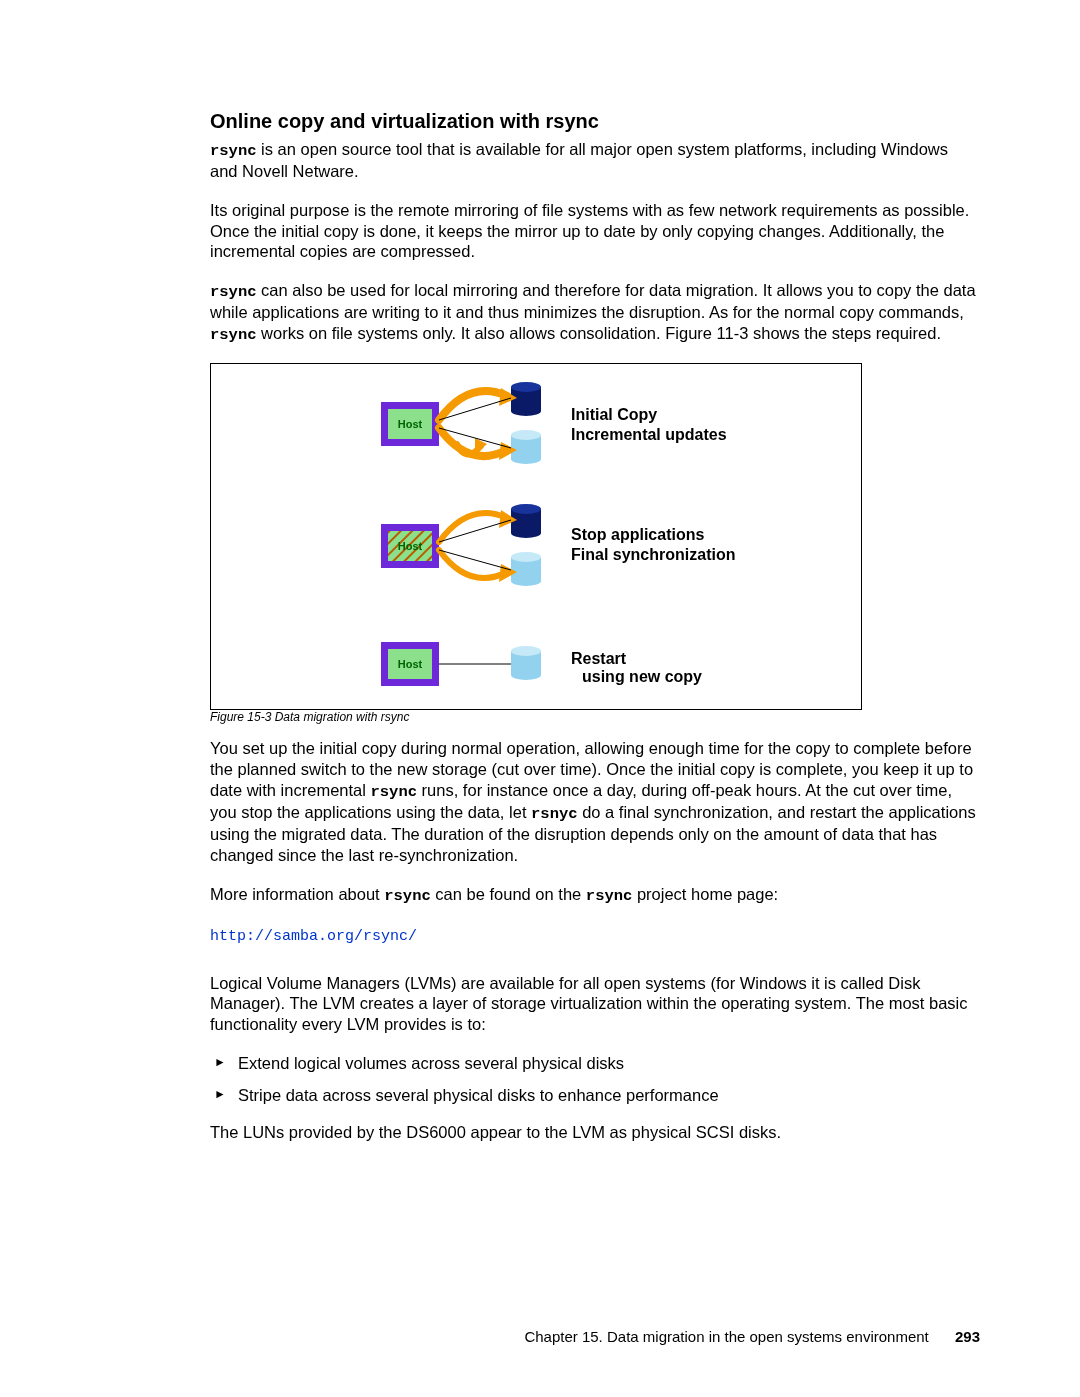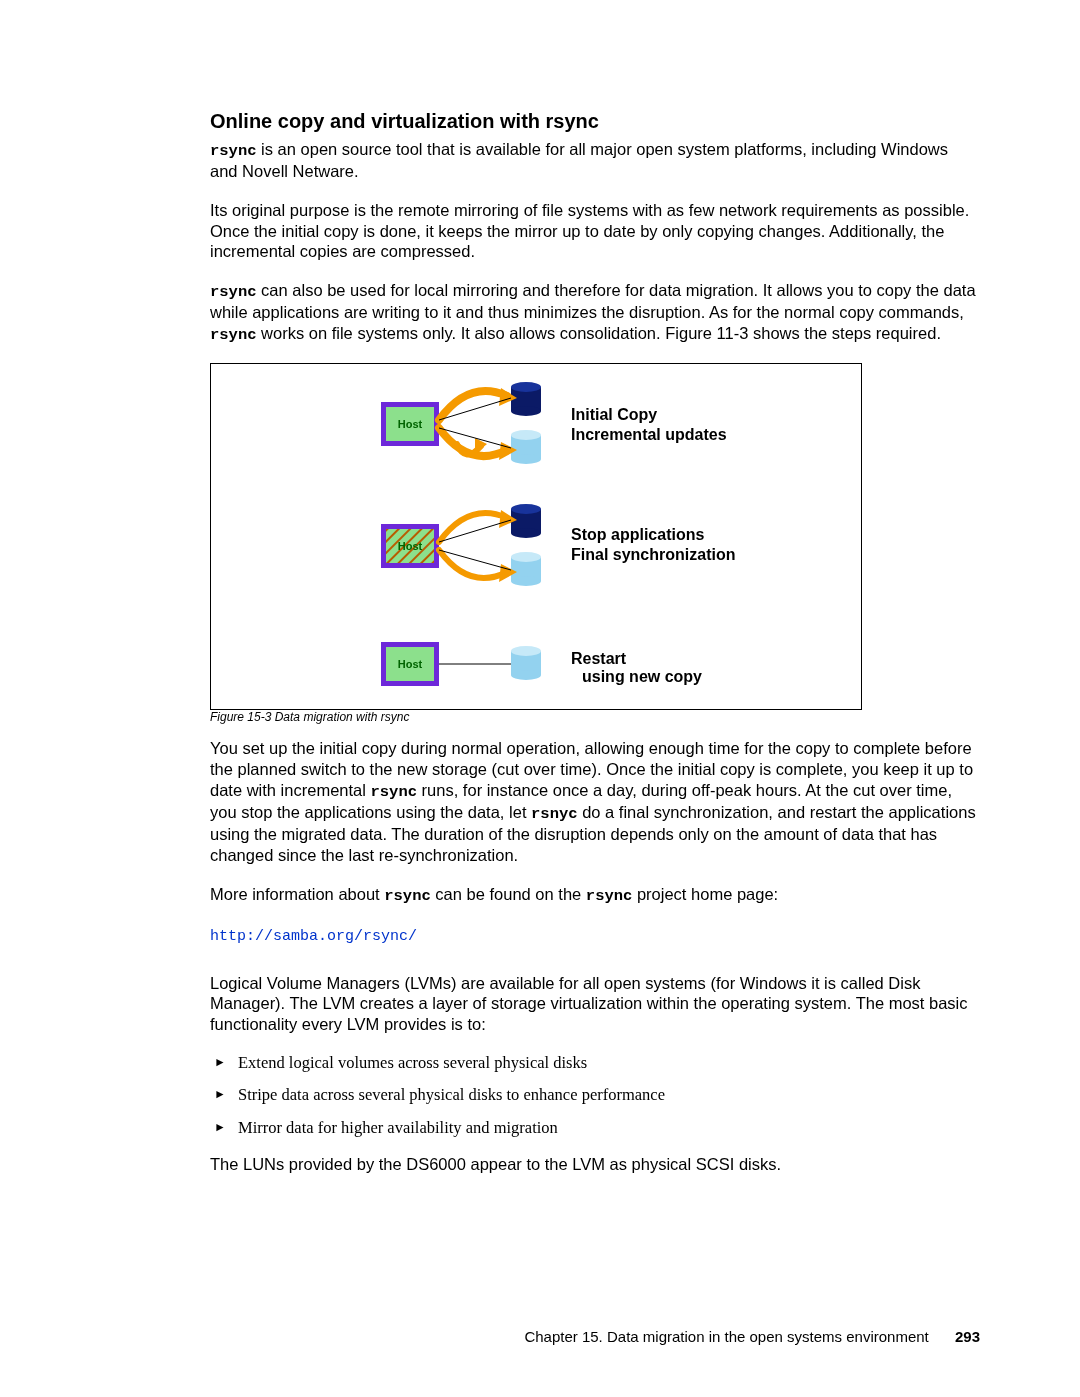--- a/index.html
+++ b/index.html
@@ -43,21 +43,20 @@
   }
   .figcaption {
     font-style: italic;
     font-size: 12px;
     margin: 0 0 14px 0;
   }
   ul.bullets {
     list-style: none;
     padding: 0;
     margin: 0 0 16px 0;
-    font-family: Liberation Serif, serif;
   }
   ul.bullets li {
     position: relative;
     padding-left: 28px;
     font-size: 16.5px;
     line-height: 1.25;
     margin-bottom: 12px;
   }
   ul.bullets li::before {
     content: "►";
@@ -80,21 +79,21 @@
   .footer .pagenum {
     font-weight: bold;
     margin-left: 22px;
   }
   
   .host-box {
     position: absolute;
     width: 58px;
     height: 44px;
     background: #8ce08c;
-    border: 5px solid #6d28d9;
+    border: 7px solid #6d28d9;
     box-sizing: border-box;
     font-size: 11px;
     font-weight: bold;
     color: #006400;
     display: flex;
     align-items: center;
     justify-content: center;
   }
   .cyl {
     position: absolute;
@@ -230,21 +229,20 @@
 
   <p style="margin-bottom:26px;">
     <span class="link">http://samba.org/rsync/</span>
   </p>
 
   <p>Logical Volume Managers (LVMs) are available for all open systems (for Windows it is called Disk Manager). The LVM creates a layer of storage virtualization within the operating system. The most basic functionality every LVM provides is to:</p>
 
   <ul class="bullets">
     <li>Extend logical volumes across several physical disks</li>
     <li>Stripe data across several physical disks to enhance performance</li>
-    <li>Mirror data for higher availability and migration</li>
   </ul>
 
   <p>The LUNs provided by the DS6000 appear to the LVM as physical SCSI disks.</p>
 
   <div class="footer">
     <span>Chapter 15. Data migration in the open systems environment</span>
     <span class="pagenum">293</span>
   </div>
 
 </div>

